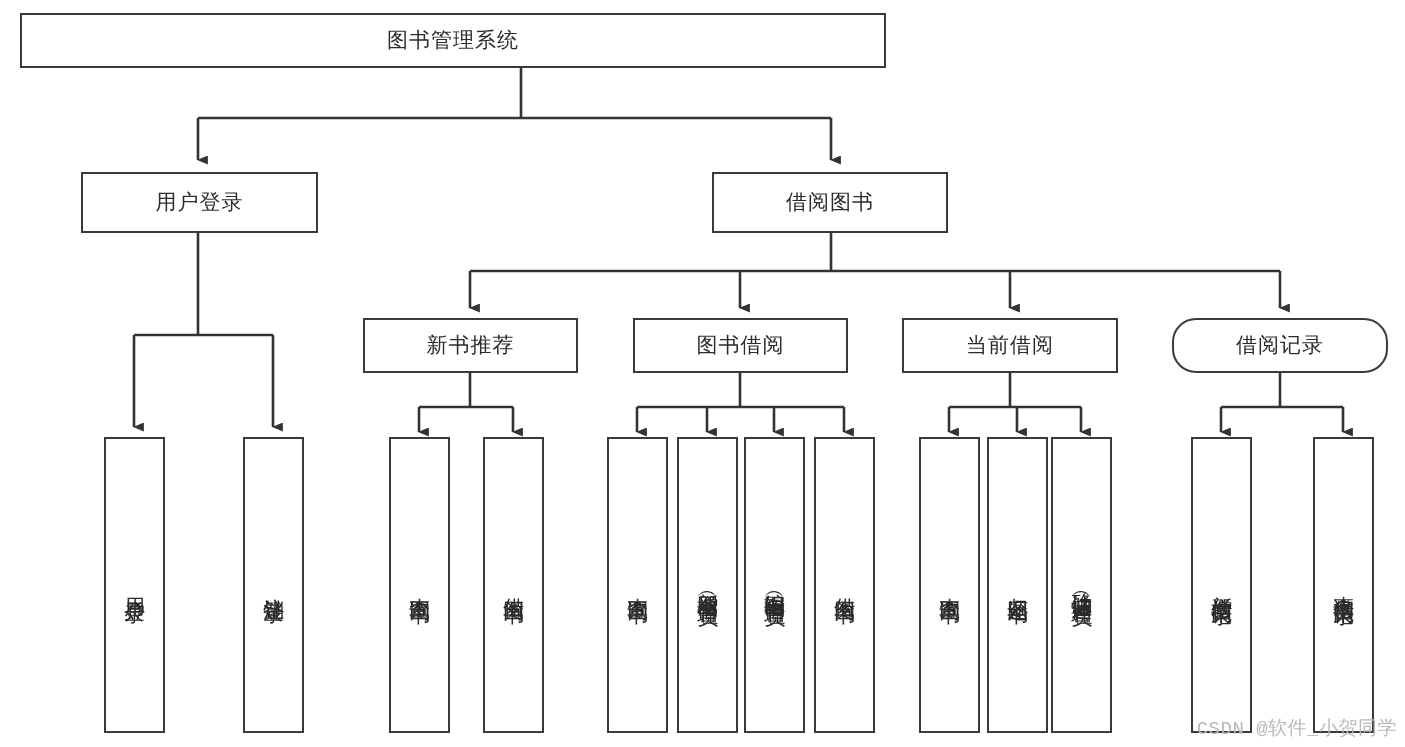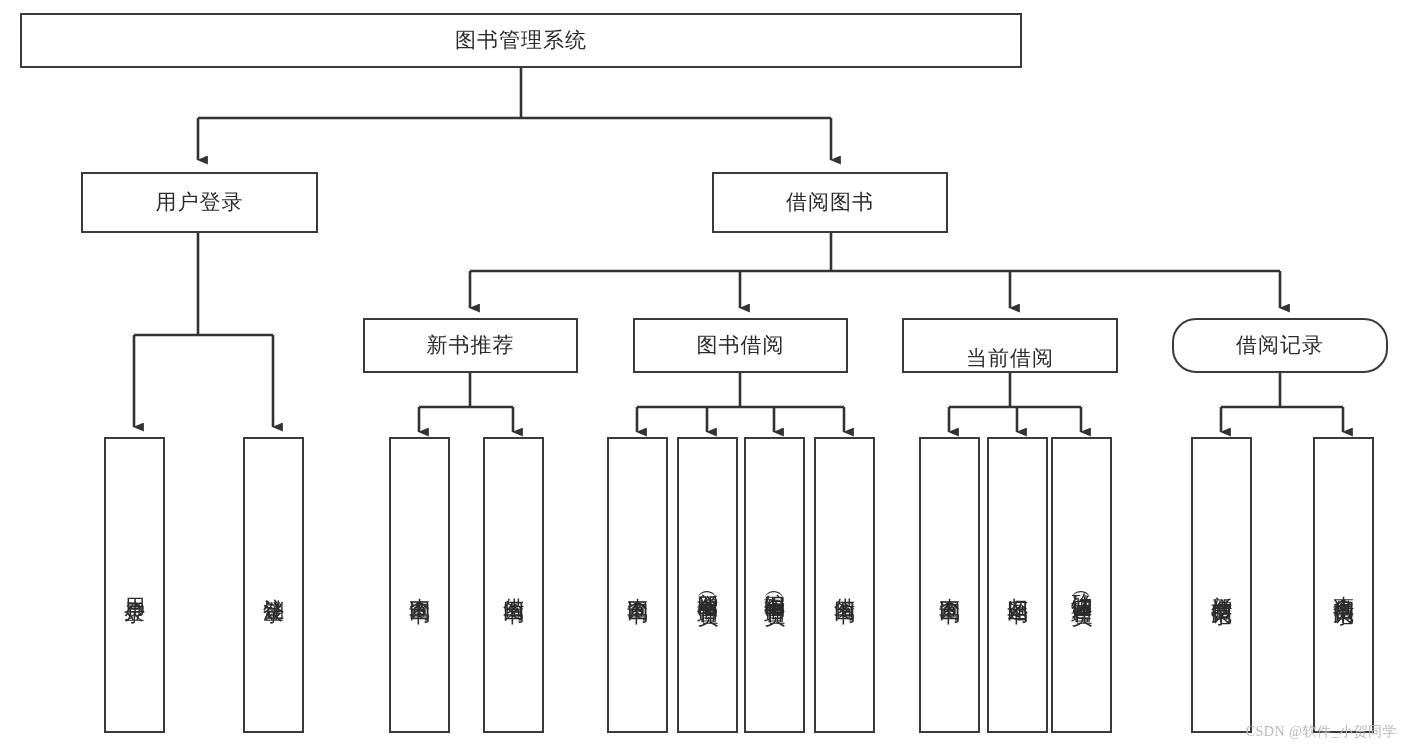--- a/index.html
+++ b/index.html
@@ -52,25 +52,25 @@
   }
   .node.v > span {
     writing-mode: vertical-rl;
     text-orientation: upright;
     display: block;
   }
   #watermark {
     position: absolute;
     right: 8px;
     bottom: 6px;
-    font-size: 14px;
+    font-size: 19px;
     color: #b9b9b9;
     letter-spacing: 0.5px;
     white-space: nowrap;
-    font-family: Liberation Serif, serif;
+    font-family: Liberation Mono, monospace;
   }
 </style>
 </head>
 <body>
 
 <div id="canvas">
 
   <svg id="edges" viewBox="0 0 1405 747" width="1405" height="747" xmlns="http://www.w3.org/2000/svg">
     <defs>
       <marker id="arrow" viewBox="0 0 10 12" refX="5" refY="11" markerWidth="9" markerHeight="11" orient="auto-start-reverse" markerUnits="userSpaceOnUse">
@@ -115,38 +115,38 @@
       <path d="M 1017 407 L 1017 432" marker-end="url(#arrow)"></path>
       <path d="M 1081 407 L 1081 432" marker-end="url(#arrow)"></path>
 
       <path d="M 1280 373 L 1280 407"></path>
       <path d="M 1221 407 L 1343 407"></path>
       <path d="M 1221 407 L 1221 432" marker-end="url(#arrow)"></path>
       <path d="M 1343 407 L 1343 432" marker-end="url(#arrow)"></path>
     </g>
   </svg>
 
-  <div class="node h" style="left:20px; top:13px; width:1002px; height:55px;">
+  <div class="node h" style="left:20px; top:13px; width:866px; height:55px;">
     <span>图书管理系统</span>
   </div>
 
   <div class="node h" style="left:81px; top:172px; width:237px; height:61px;">
     <span>用户登录</span>
   </div>
   <div class="node h" style="left:712px; top:172px; width:236px; height:61px;">
     <span>借阅图书</span>
   </div>
 
   <div class="node h" style="left:633px; top:318px; width:215px; height:55px;">
     <span>图书借阅</span>
   </div>
   <div class="node h" style="left:363px; top:318px; width:215px; height:55px;">
     <span>新书推荐</span>
   </div>
-  <div class="node h" style="left:902px; top:318px; width:216px; height:55px;align-items:flex-end;">
+  <div class="node h" style="left:902px; top:318px; width:216px; height:55px;">
     <span>当前借阅</span>
   </div>
   <div class="node h" style="left:1172px; top:318px; width:216px; height:55px;border-radius:24px;">
     <span>借阅记录</span>
   </div>
 
   <div class="node v" style="left:104px; top:437px; width:61px; height:296px;">
     <span>用户登录</span>
   </div>
   <div class="node v" style="left:243px; top:437px; width:61px; height:296px;">

